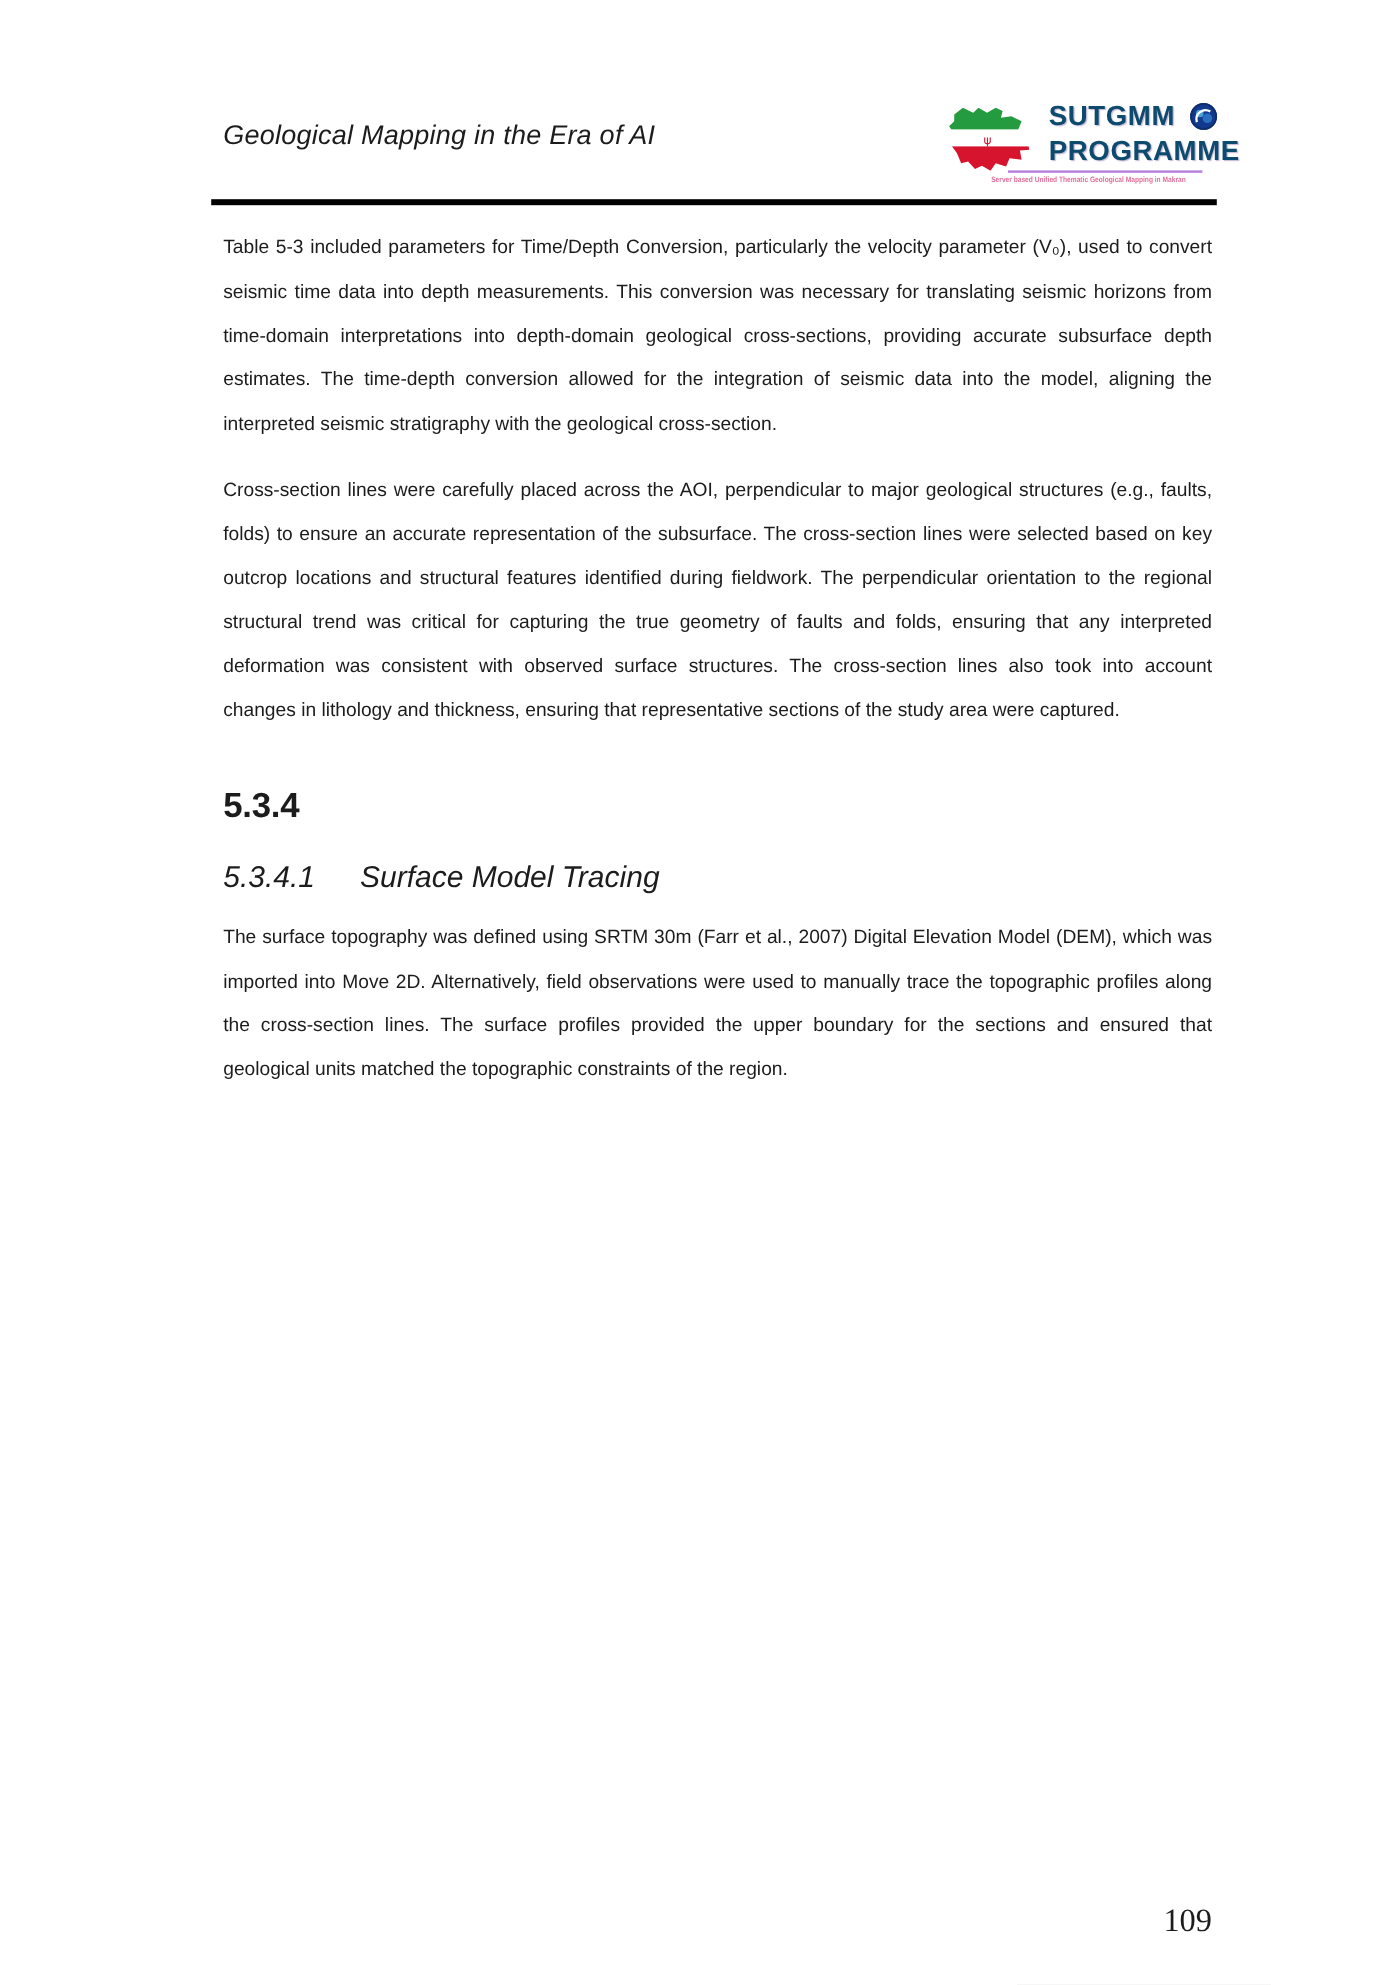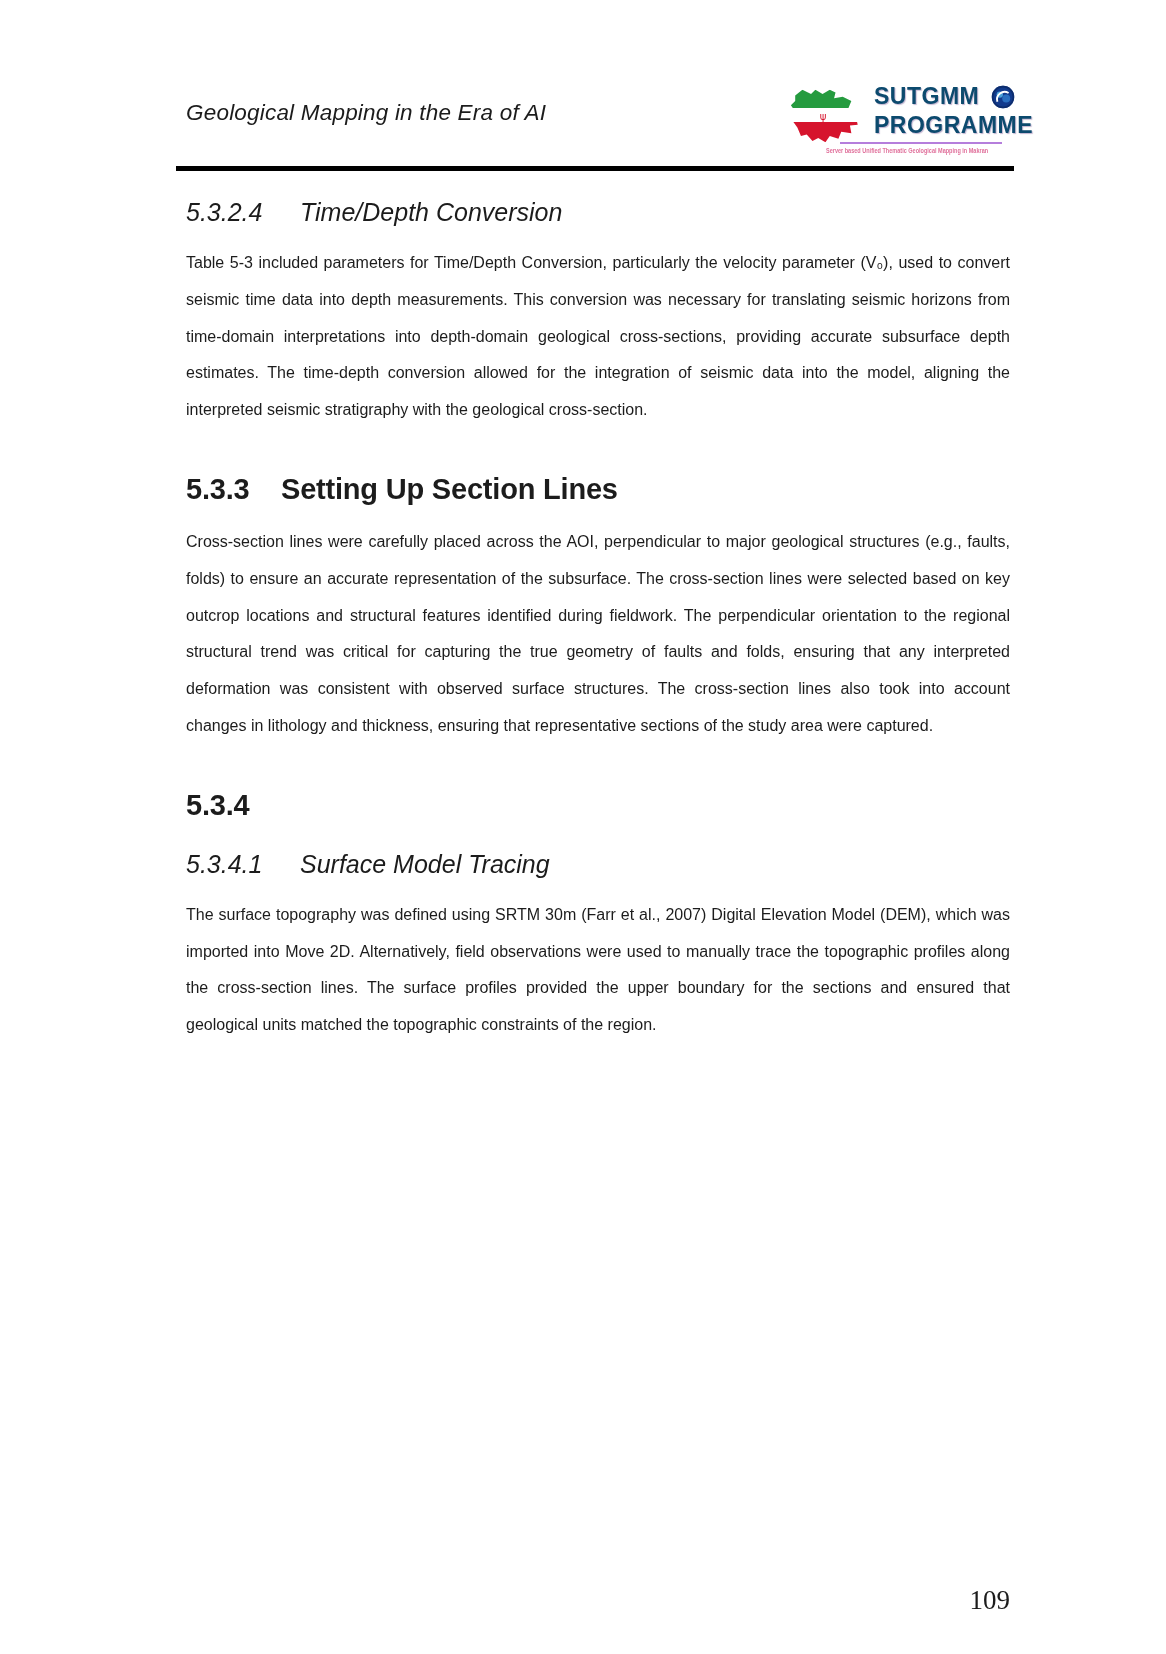--- a/index.html
+++ b/index.html
@@ -95,30 +95,22 @@
           <div class="logo-word">PROGRAMME</div>
         </div>
 
         <div class="logo-divider"></div>
         <div class="logo-tagline">Server based Unified Thematic Geological Mapping in Makran</div>
       </div>
     </div>
 
     <div class="rule"></div>
 
-    <div class="h4 h4-first">
-      <span class="hnum">5.3.2.4</span>
-      <span class="htitle">Time/Depth Conversion</span>
-    </div>
     <p class="body">Table 5-3 included parameters for Time/Depth Conversion, particularly the velocity parameter (V₀), used to convert seismic time data into depth measurements. This conversion was necessary for translating seismic horizons from time-domain interpretations into depth-domain geological cross-sections, providing accurate subsurface depth estimates. The time-depth conversion allowed for the integration of seismic data into the model, aligning the interpreted seismic stratigraphy with the geological cross-section.</p>
 
-    <div class="h3">
-      <span class="hnum">5.3.3</span>
-      <span class="htitle">Setting Up Section Lines</span>
-    </div>
     <p class="body">Cross-section lines were carefully placed across the AOI, perpendicular to major geological structures (e.g., faults, folds) to ensure an accurate representation of the subsurface. The cross-section lines were selected based on key outcrop locations and structural features identified during fieldwork. The perpendicular orientation to the regional structural trend was critical for capturing the true geometry of faults and folds, ensuring that any interpreted deformation was consistent with observed surface structures. The cross-section lines also took into account changes in lithology and thickness, ensuring that representative sections of the study area were captured.</p>
 
     <div class="h3">
       <span class="hnum">5.3.4</span>
     </div>
 
     <div class="h4">
       <span class="hnum">5.3.4.1</span>
       <span class="htitle">Surface Model Tracing</span>
     </div>

